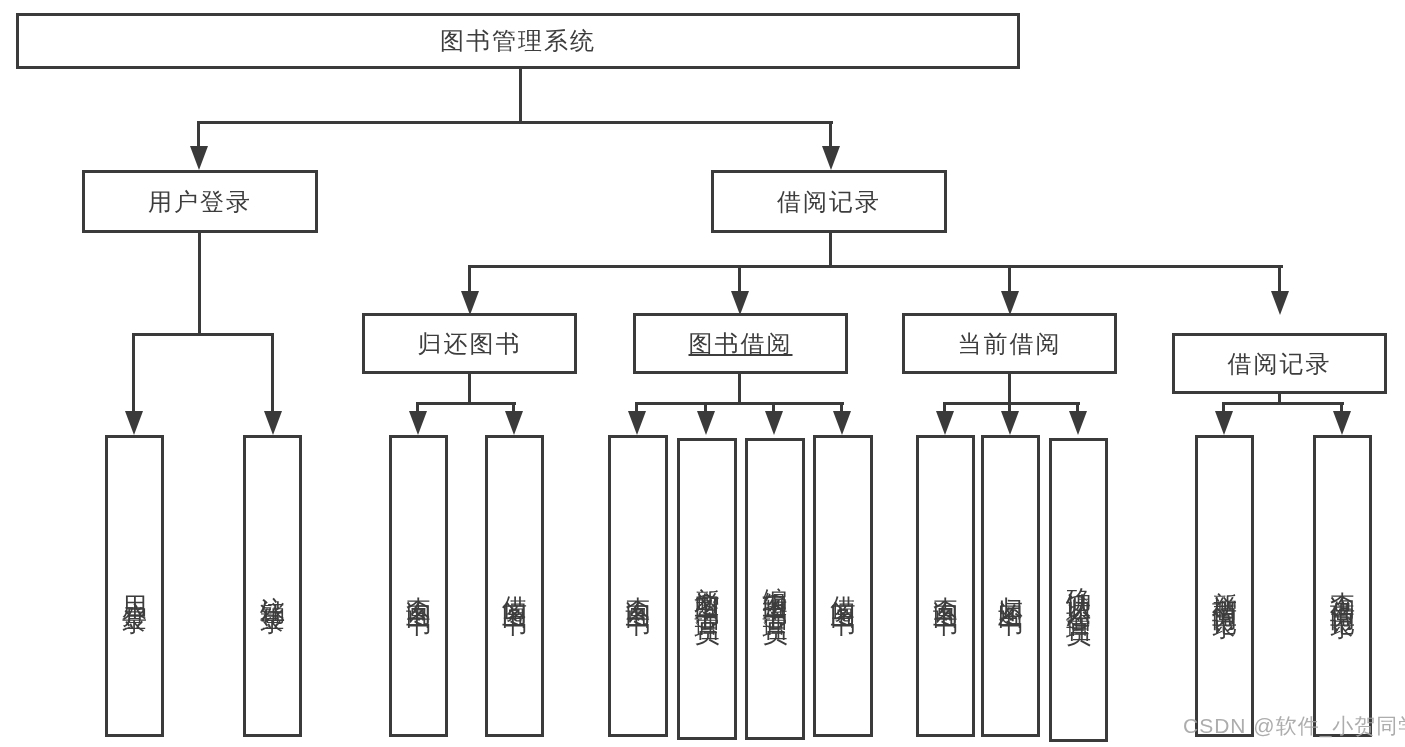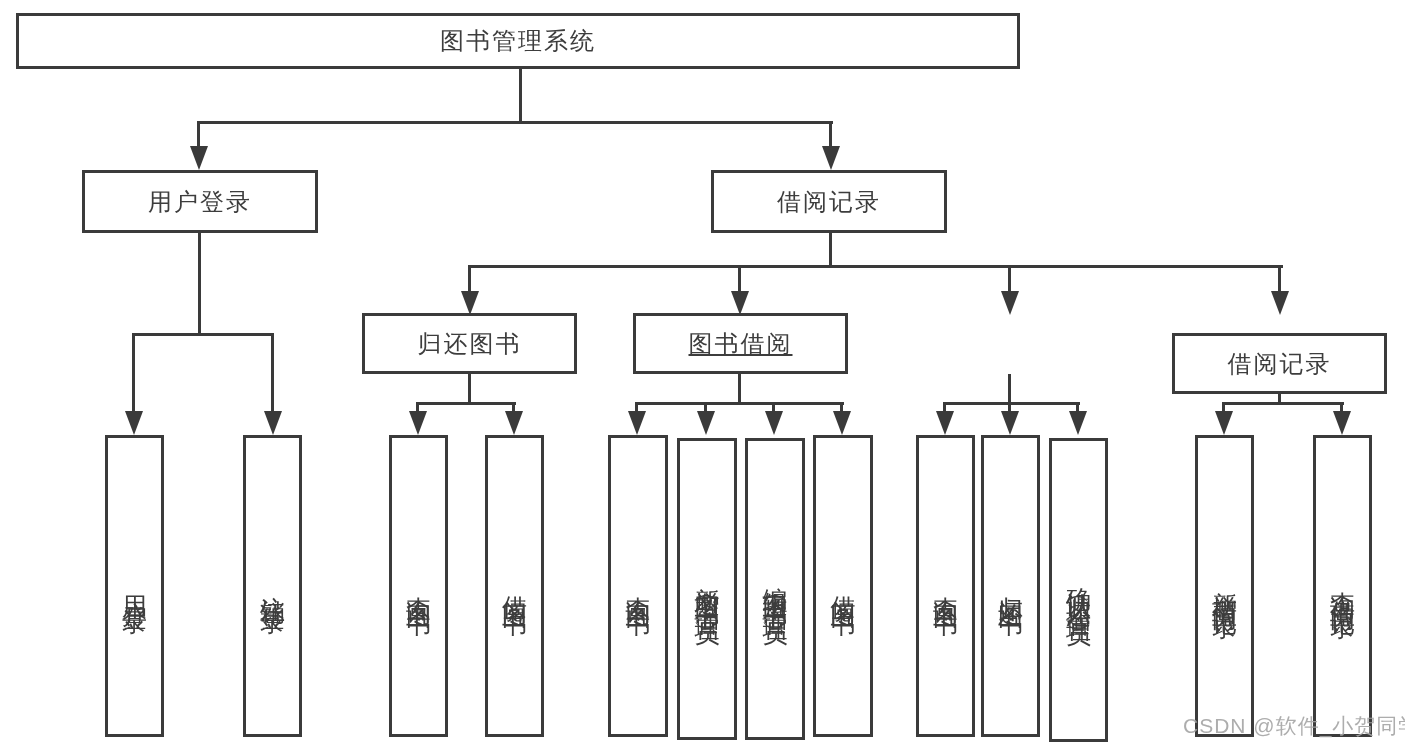--- a/index.html
+++ b/index.html
@@ -104,20 +104,23 @@
   <div class="arrow" style="left:1001px; top:291px;"></div>
   <div class="vline" style="left:1278px; top:265px; height:28px;"></div>
   <div class="arrow" style="left:1271px; top:291px;"></div>
 
   <div class="box" style="left:362px; top:313px; width:215px; height:61px;">
     <span>归还图书</span>
   </div>
   <div class="box" style="left:633px; top:313px; width:215px; height:61px;text-decoration:underline;">
     <span>图书借阅</span>
   </div>
+  <div class="box" style="left:902px; top:313px; width:215px; height:61px;">
+    <span>当前借阅</span>
+  </div>
   <div class="box" style="left:1172px; top:313px; width:215px; height:61px;margin-top:20px;">
     <span>借阅记录</span>
   </div>
 
   <div class="vline" style="left:468px; top:374px; height:31px;"></div>
   <div class="hline" style="left:416px; top:402px; width:100px;"></div>
   <div class="vline" style="left:416px; top:402px; height:12px;"></div>
   <div class="arrow" style="left:409px; top:411px;"></div>
   <div class="vline" style="left:512px; top:402px; height:12px;"></div>
   <div class="arrow" style="left:505px; top:411px;"></div>

